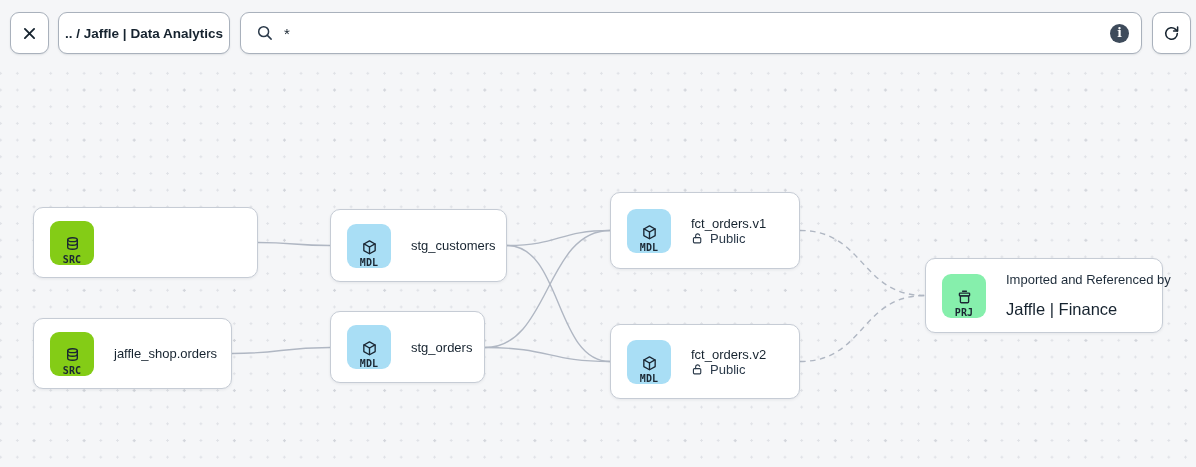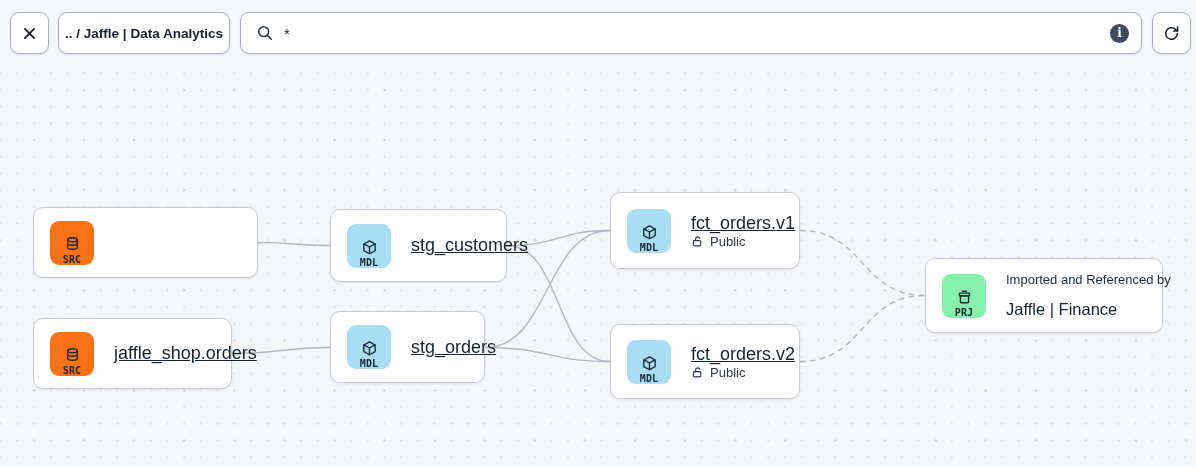--- a/index.html
+++ b/index.html
@@ -42,25 +42,25 @@
   .badge {
     width:44px; height:44px; border-radius:9px; flex-shrink:0;
     display:flex; flex-direction:column; align-items:center; justify-content:flex-end;
     color:#1b2733;
   }
   .badge svg { width:17px; height:17px; display:block; }
   .badge .btxt {
     font-family:"DejaVu Sans Mono", monospace;
     font-size:10px; font-weight:700; line-height:1; margin-top:2px; letter-spacing:.2px;
   }
-  .badge.src { background:#f97316; }
+  .badge.src { background:#84cc16; }
   .badge.mdl { background:#a9def5; }
   .badge.prj { background:#86efac; }
 
-  .node-label { font-size:18px; color:#16232f; white-space:nowrap;text-decoration:underline; }
+  .node-label { font-size:13px; color:#16232f; white-space:nowrap; }
   .node-text { display:flex; flex-direction:column; justify-content:center; }
   .access { display:flex; align-items:center; gap:6px; font-size:13px; color:#2b3a4a; }
   .access svg { width:13px; height:13px; }
   .prj-sub { font-size:13px; color:#1d2b39; white-space:nowrap; }
   .prj-main { font-size:16.5px; color:#16232f; margin-top:13px; white-space:nowrap; }
 
   
   .tb-btn {
     position:absolute; top:12px; height:42px; z-index:3;
     background:#ffffff;

